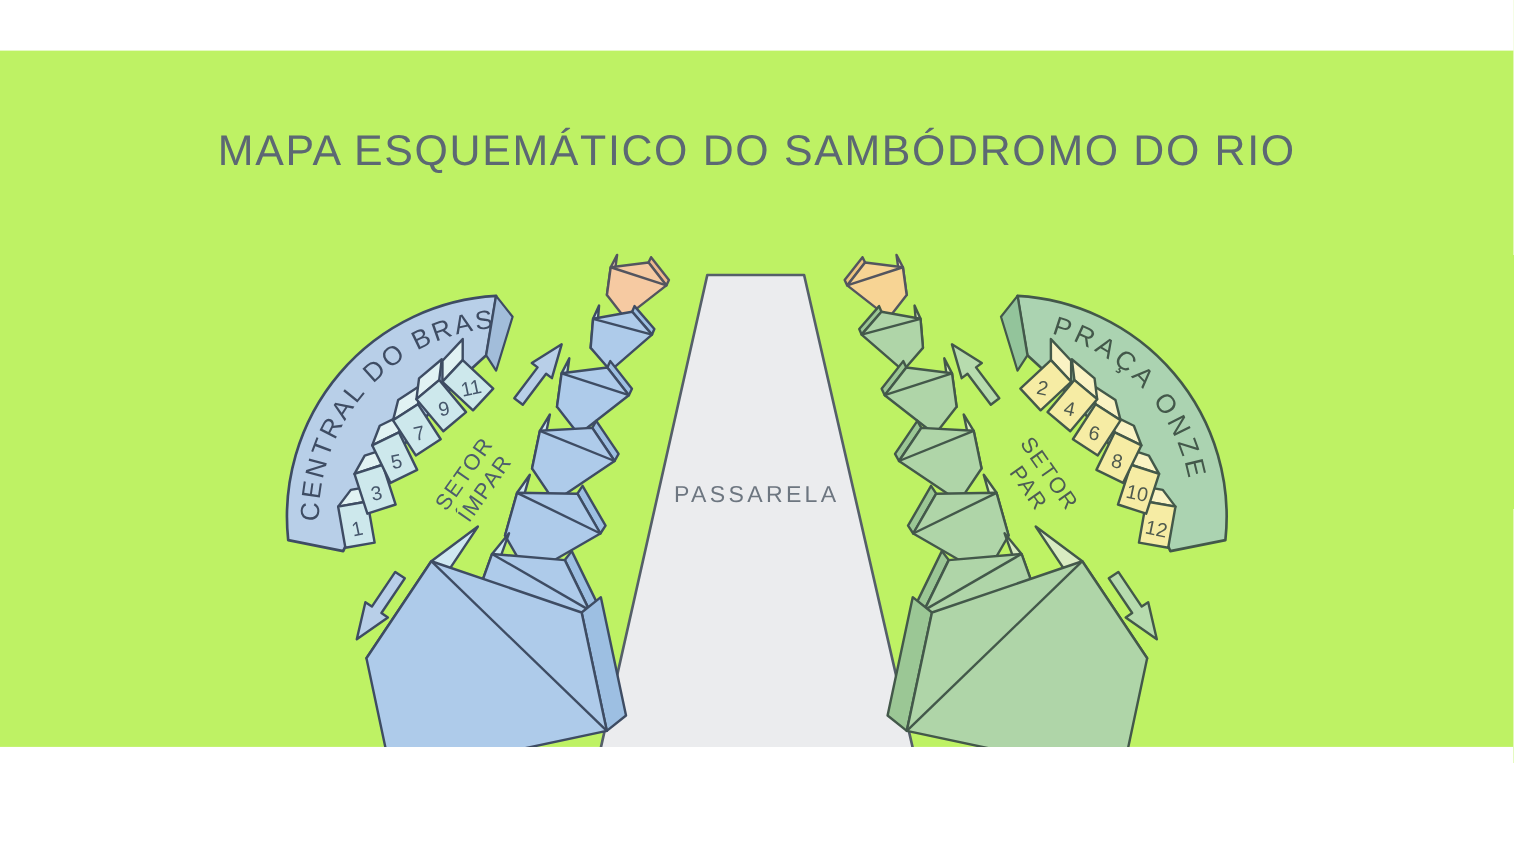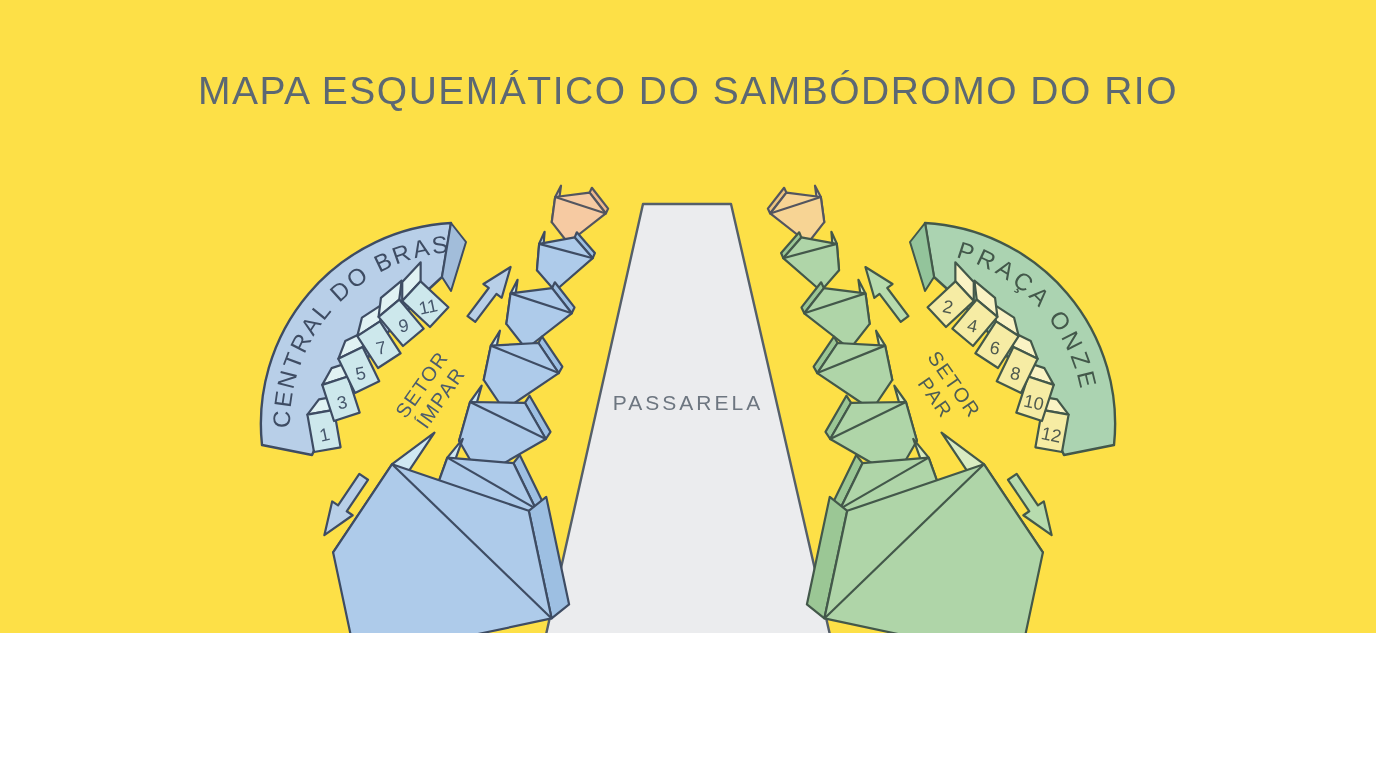--- a/index.html
+++ b/index.html
@@ -1,17 +1,17 @@
 <!DOCTYPE html>
 <html style="--title-text: #5c6873; --muted-text: #6d7680; --slate-text: #4c5c6d; --slate-green-text: #4d5c55; --ink-blue: #3e4c63; --ink-green: #43584a; --ink-orange: #53555f; --ink-neutral: #555f69; --band-blue: #b8cfe8; --band-blue-edge: #a2bdda; --band-green: #abd3b1; --band-green-edge: #93c49b; --cell-cyan-front: #cde8ec; --cell-cyan-top: #e1f2f3; --cell-yellow-front: #f6eca4; --cell-yellow-top: #faf3c4; --blue-front: #aecbea; --blue-top: #cfe8f2; --blue-side: #9dbfe2; --green-front: #afd5a8; --green-top: #d9ecc2; --green-side: #9bc795; --orange-front: #f6caa2; --orange-top: #f9dcbe; --orange-side: #eeb88e; --orange2-front: #f7d494; --orange2-top: #fae6b6; --orange2-side: #edc47f; --passarela-top: #ebecee; --passarela-front: #d3d6d9; --arrow-blue: #b8cfe8; --arrow-green: #b7dcae; --number-blue: #45566b; --number-green: #4f5a4f;"><head>
 <meta charset="utf-8">
 <style>
   html,body{margin:0;padding:0;background:#ffffff;}
-  .stage{width:1376px;height:633px;position:relative;background:#fde047;overflow:hidden;
-         font-family:"Liberation Sans", sans-serif;}
+  .stage{width:1376px;height:633px;position:relative;background:#bef264;overflow:hidden;
+         font-family:"Liberation Sans", sans-serif;margin-top:46px;}
   svg text{font-family:"Liberation Sans", sans-serif;}
 
   .title-text{fill:var(--title-text);font-size:39px;letter-spacing:1.5px;font-weight:400;}
 
   .passarela-top{fill:var(--passarela-top);stroke:var(--ink-neutral);stroke-width:2.4;stroke-linejoin:round;}
   .passarela-front{fill:var(--passarela-front);stroke:var(--ink-neutral);stroke-width:2;stroke-linejoin:round;}
   .passarela-label{fill:var(--muted-text);font-size:21px;letter-spacing:3px;}
 
   .band-blue{fill:var(--band-blue);stroke:var(--ink-blue);stroke-width:2.4;stroke-linejoin:round;}
   .band-blue-edge{fill:var(--band-blue-edge);stroke:var(--ink-blue);stroke-width:2;stroke-linejoin:round;}

